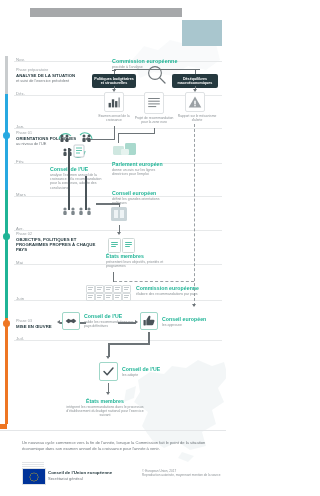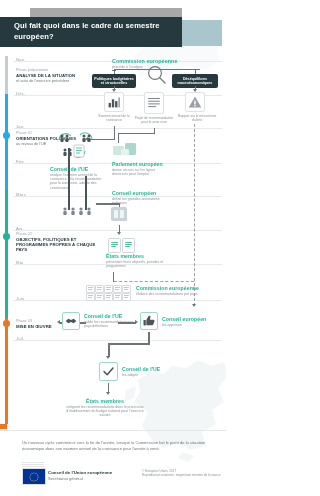--- a/index.html
+++ b/index.html
@@ -128,23 +128,20 @@
       <path d="M62 106 L74 110 L68 116 L58 112 Z"></path>
     </g>
   </svg>
   <svg class="map-wm2" viewBox="0 0 96 54" aria-hidden="true">
     <g fill="#eef3f5">
       <path d="M4 30 L16 16 L30 20 L42 10 L58 14 L72 6 L88 14 L92 30 L78 40 L60 36 L44 46 L26 42 L12 48 Z"></path>
     </g>
   </svg>
 
   <div class="hdr-gray"></div>
-  <div class="hdr-dark">
-    <div class="t">Qui fait quoi dans le cadre du semestre européen?</div>
-  </div>
   <div class="hdr-teal"></div>
 
   <div class="tl-bar tl-g"></div>
   <div class="tl-bar tl-b"></div>
   <div class="tl-bar tl-t"></div>
   <div class="tl-bar tl-o"></div>
 
   <div class="tl-hair" style="top:61px;"></div>
   <div class="mon" style="top:57px;">Nov.</div>
 

